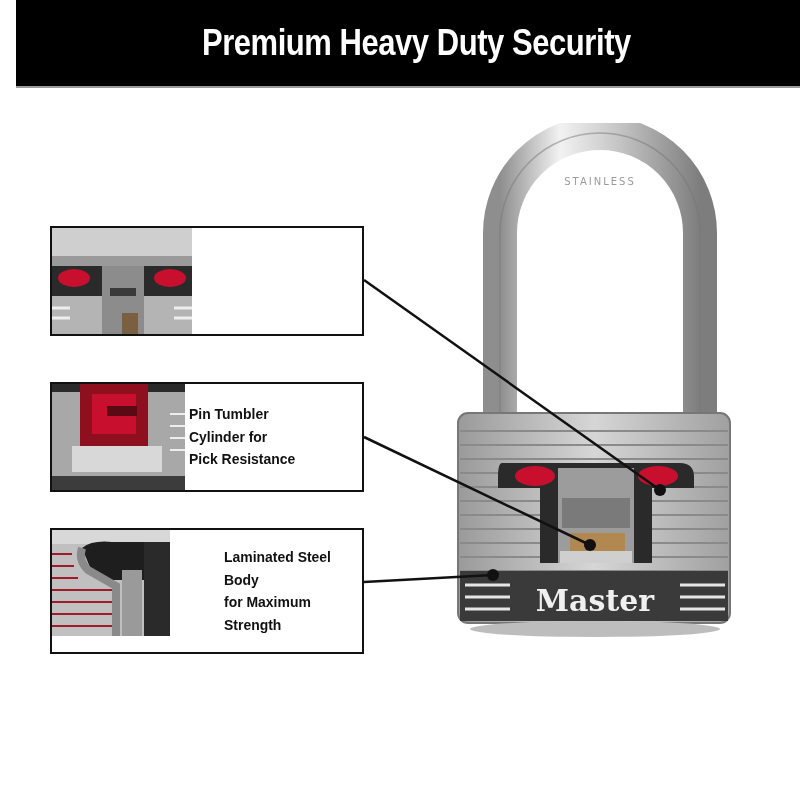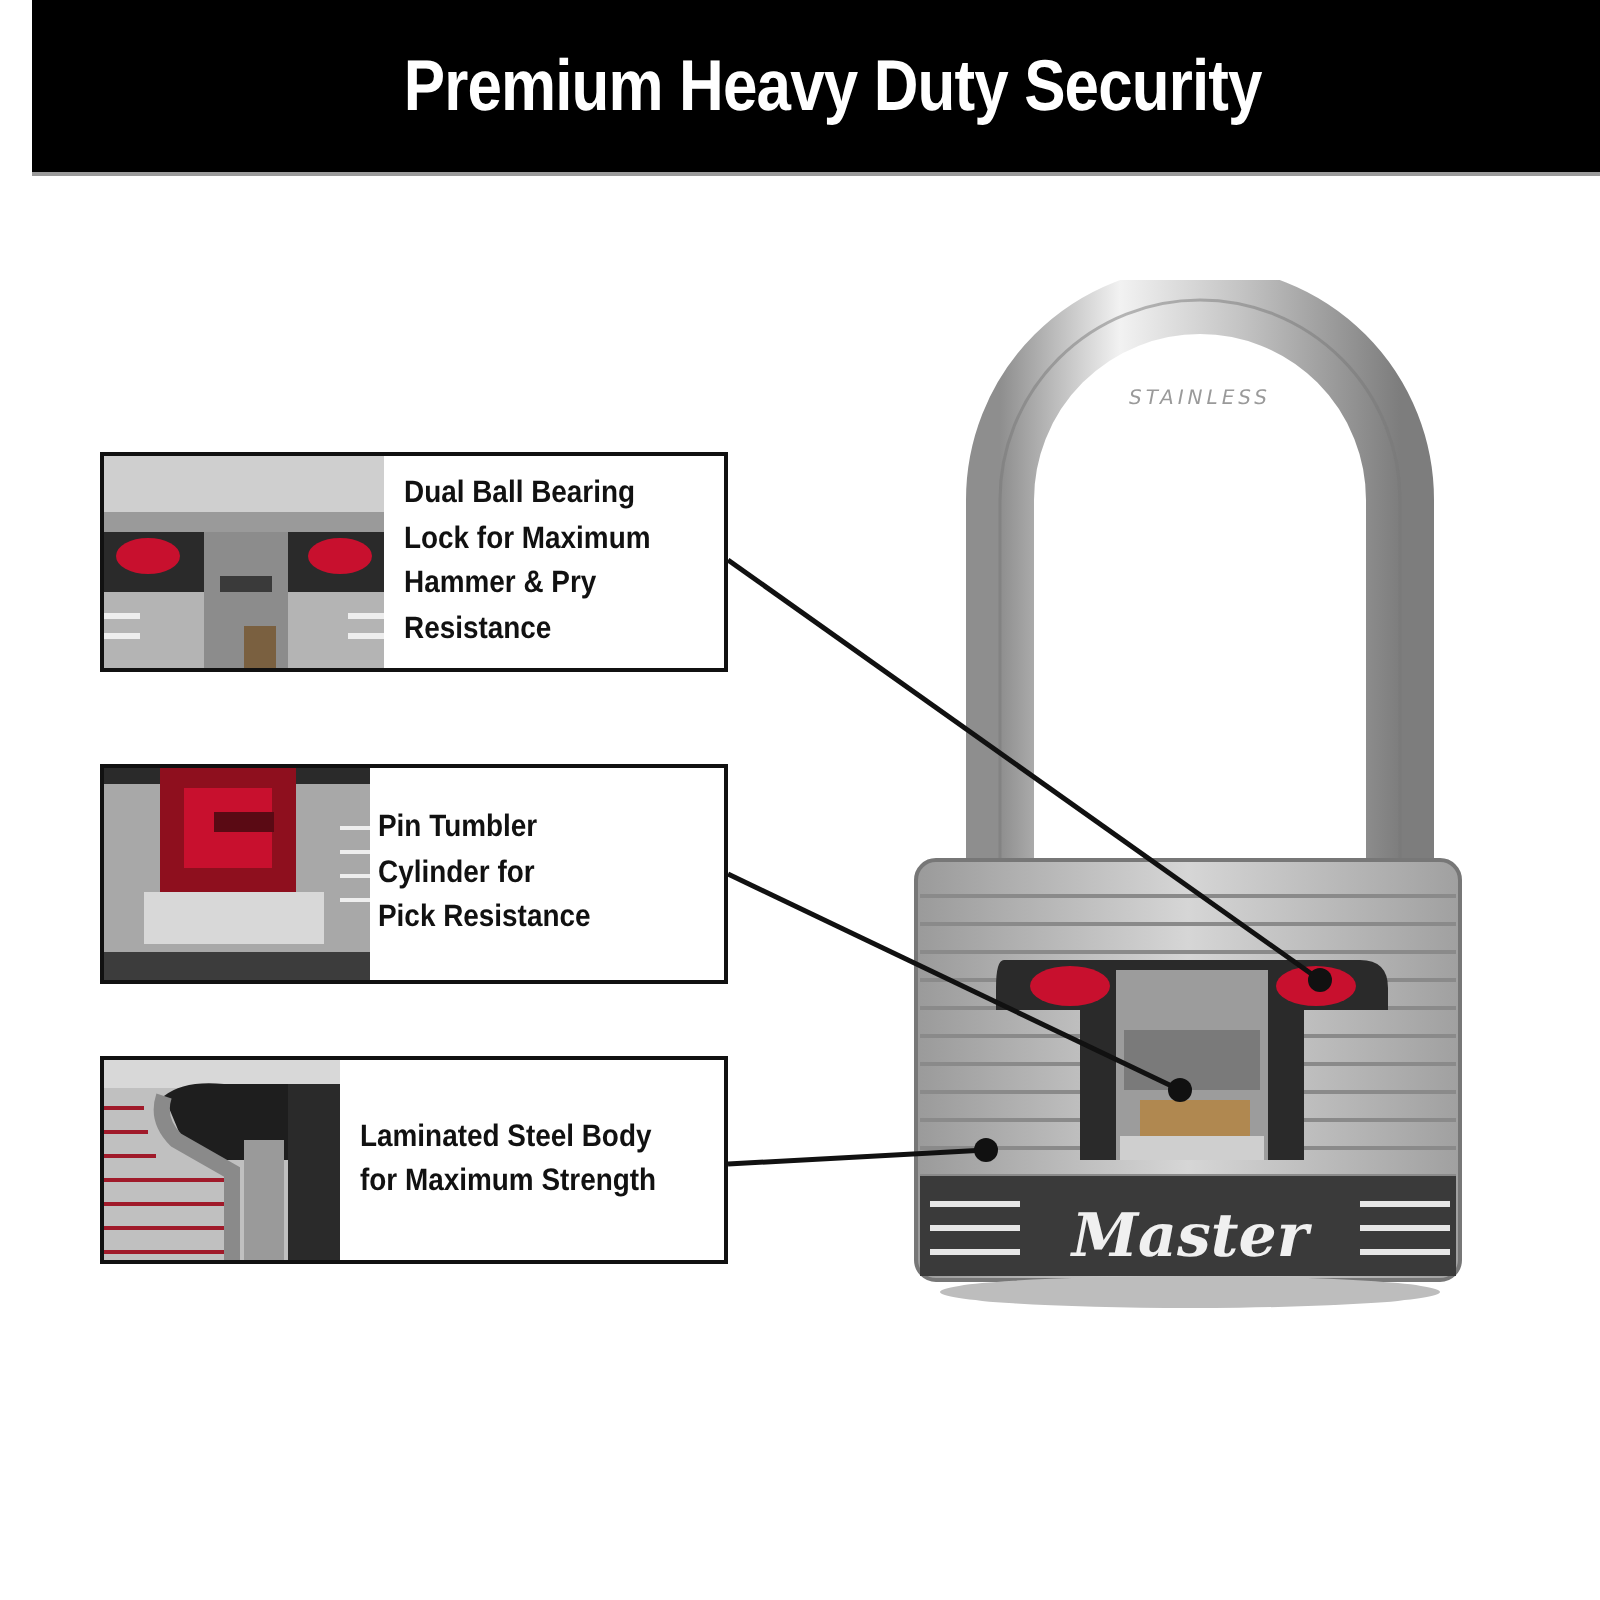--- a/index.html
+++ b/index.html
@@ -5,24 +5,24 @@
   html,body{margin:0;padding:0;}
   body{width:800px;height:800px;background:#ffffff;position:relative;overflow:hidden;font-family:"Liberation Sans",sans-serif;}
   .header{position:absolute;left:16px;top:0;width:800px;height:88px;background:#000;display:flex;align-items:center;justify-content:center;border-bottom:2px solid #9a9a9a;box-sizing:border-box;}
   .header h1{margin:0;color:#fff;font-family:"Liberation Sans",sans-serif;font-weight:bold;font-size:36px;letter-spacing:-0.5px;transform:scaleX(0.86);}
   .callout{position:absolute;left:50px;width:314px;border:2px solid #111;box-sizing:border-box;background:#fff;display:flex;overflow:hidden;}
   .callout .photo{height:100%;flex:none;position:relative;overflow:hidden;}
   .callout .text{flex:1;display:flex;align-items:center;padding-left:10px;font-weight:bold;font-size:15.5px;line-height:22.5px;color:#111;transform-origin:left center;}
   .callout .text span{display:block;white-space:pre-line;transform:scaleX(0.9);transform-origin:left center;}
   #c1{top:226px;height:110px;}
   #c2{top:382px;height:110px;}
-  #c3{top:528px;height:104px;}
+  #c3{top:528px;height:126px;gap:44px;}
   svg{display:block;}
   .lines{position:absolute;left:0;top:0;width:800px;height:800px;pointer-events:none;}
-  .lock{position:absolute;left:440px;top:140px;width:320px;height:530px;font-style:italic;}
+  .lock{position:absolute;left:440px;top:123px;width:320px;height:530px;}
 </style>
 </head>
 <body>
 
 <div class="header">
   <h1>Premium Heavy Duty Security</h1>
 </div>
 
 <div class="lock">
   <svg width="320" height="530" viewBox="0 0 320 530">
@@ -103,26 +103,20 @@
       <rect x="58" y="60" width="26" height="8" fill="#3a3a3a"></rect>
       <rect x="70" y="85" width="16" height="21" fill="#7a6040"></rect>
       <g stroke="#eee" stroke-width="3">
           <line x1="0" y1="80" x2="18" y2="80"></line>
           <line x1="0" y1="90" x2="18" y2="90"></line>
           <line x1="122" y1="80" x2="140" y2="80"></line>
           <line x1="122" y1="90" x2="140" y2="90"></line>
         </g>
     </svg>
   </div>
-  <div class="text">
-      <span>Dual Ball Bearing
-Lock for Maximum
-Hammer &amp; Pry
-Resistance</span>
-    </div>
 </div>
 
 <div class="callout" id="c2">
   <div class="photo" style="width:133px;">
     <svg width="133" height="106" viewBox="0 0 133 106">
       <rect width="133" height="106" fill="#a8a8a8"></rect>
       <rect x="0" y="0" width="133" height="8" fill="#2a2a2a"></rect>
       <rect x="28" y="0" width="68" height="62" fill="#8e0f1e"></rect>
       <rect x="40" y="10" width="44" height="40" fill="#c8102e"></rect>
       <rect x="55" y="22" width="30" height="10" fill="#5a0a14"></rect>

